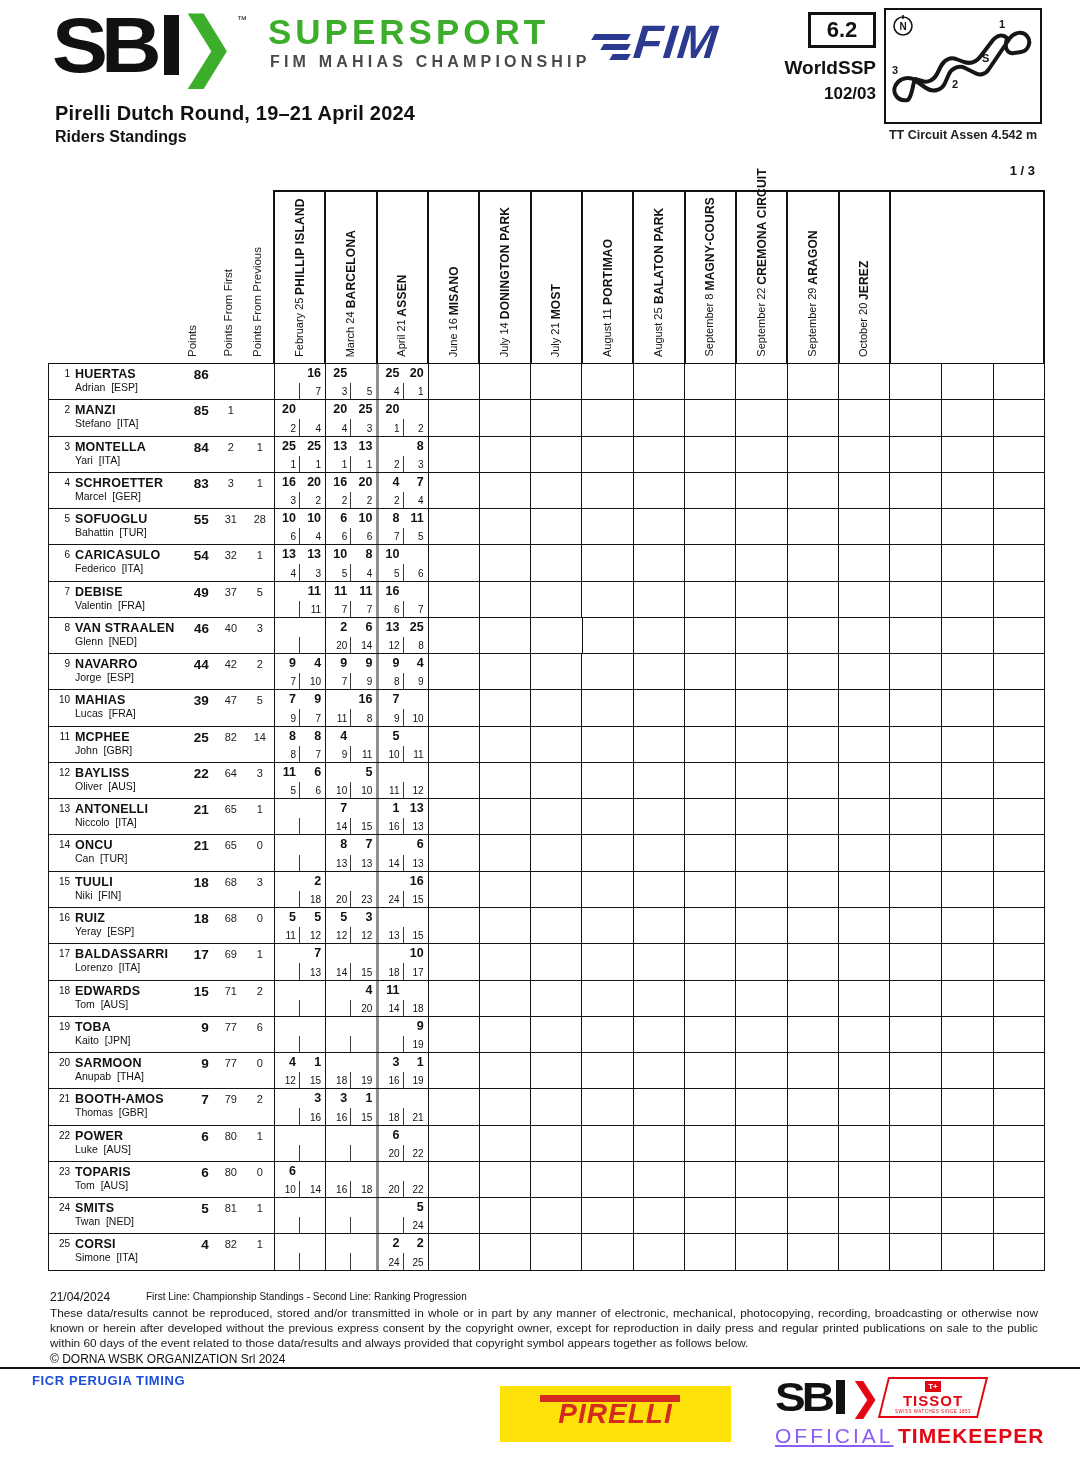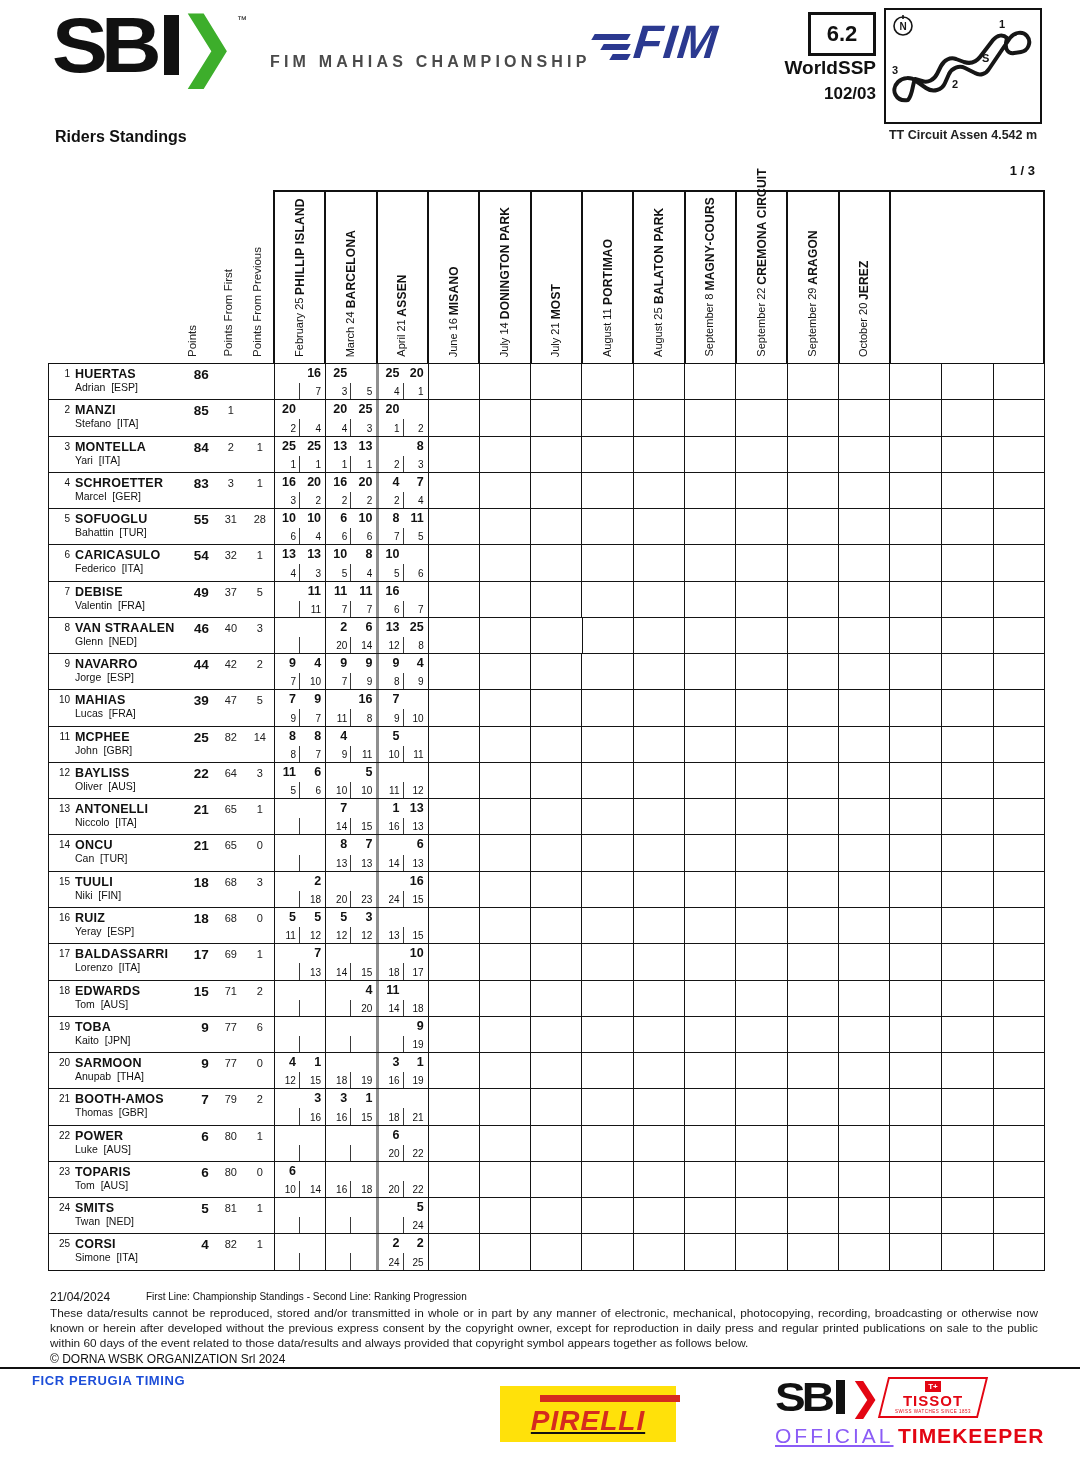--- a/index.html
+++ b/index.html
@@ -15,21 +15,21 @@
   .sbk-tm { font-size:10px; color:#111; align-self:flex-start; margin-top:8px; }
   .series-title { position:absolute; left:268px; top:12px; font-size:35px; font-weight:700; letter-spacing:4px; color:#3DAE2B; }
   .series-sub { position:absolute; left:270px; top:53px; font-size:16px; font-weight:600; letter-spacing:4.2px; color:#4a4a4a; }
 
   .fim-logo { position:absolute; left:593px; top:14px; display:flex; align-items:center; }
   .fim-lines { display:flex; flex-direction:column; align-items:flex-end; gap:4px; margin-right:5px; margin-top:10px; }
   .fim-lines div { height:6px; background:#2B3990; transform:skewX(-30deg); }
   .fim-lines .l1{ width:36px; } .fim-lines .l2{ width:27px; } .fim-lines .l3{ width:18px; }
   .fim-text { font-size:47px; font-weight:900; font-style:italic; color:#2B3990; letter-spacing:1px; transform:skewX(-6deg); }
 
-  .docnum-box { position:absolute; left:808px; top:12px; width:68px; height:44px; border:3px solid #111; display:flex; align-items:center; justify-content:center; font-size:22px; font-weight:800; }
+  .docnum-box { position:absolute; left:808px; top:12px; width:68px; height:36px; border:3px solid #111; display:flex; align-items:center; justify-content:center; font-size:22px; font-weight:800; }
   .class-label { position:absolute; right:204px; top:57px; font-size:19px; font-weight:800; }
   .doc-code { position:absolute; right:204px; top:84px; font-size:17px; font-weight:800; }
 
   .map-box { position:absolute; left:884px; top:8px; width:158px; height:116px; border:2.5px solid #111; background:#fff; }
   .map-caption { position:absolute; left:878px; top:128px; width:170px; text-align:center; font-size:12.5px; font-weight:600; color:#222; }
 
   .event-title { position:absolute; left:55px; top:102px; font-size:20px; font-weight:800; letter-spacing:.2px; }
   .doc-title { position:absolute; left:55px; top:128px; font-size:16px; font-weight:800; }
   .page-indicator { position:absolute; right:45px; top:163px; font-size:13px; font-weight:700; }
 
@@ -66,21 +66,21 @@
   .row .cell-blank:last-child { border-right:1.5px solid #111; }
 
   
   .f-date { position:absolute; left:50px; top:1290px; font-size:12px; font-weight:500; }
   .f-legend { position:absolute; left:146px; top:1291px; font-size:10px; font-weight:500; }
   .f-para { position:absolute; left:50px; top:1306px; width:988px; font-size:11.8px; line-height:15px; text-align:justify; text-align-last:left; color:#1a1a1a; }
   .f-copy { position:absolute; left:50px; top:1352px; font-size:12px; font-weight:500; }
   .f-rule { position:absolute; left:0; top:1367px; width:1080px; height:2px; background:#111; }
   .ficr { position:absolute; left:32px; top:1373px; font-size:13px; font-weight:900; letter-spacing:.6px; color:#1d4ed8; }
 
-  .pirelli { position:absolute; left:500px; top:1386px; width:176px; height:56px; background:#FFE10A; display:flex; align-items:flex-end; justify-content:center; padding-bottom:7px;text-decoration:underline; }
+  .pirelli { position:absolute; left:500px; top:1386px; width:231px; height:56px; background:#FFE10A; display:flex; align-items:flex-end; justify-content:center; padding-bottom:14px; }
   .pirelli-bar { position:absolute; left:40px; top:9px; width:140px; height:7px; background:#D52B1E; }
   .pirelli-txt { font-size:28px; font-weight:900; font-style:italic; color:#D52B1E; letter-spacing:1px; line-height:1; }
 
   .tk { position:absolute; left:775px; top:1374px; width:268px; }
   .tk-row1 { display:flex; align-items:center; height:46px; }
   .tk-sbk { font-weight:900; font-size:46px; letter-spacing:-4px; color:#111; line-height:1; transform:scaleY(.9); }
   .tk-arrow { color:#E30613; font-size:38px; font-weight:900; margin:0 2px 0 4px; line-height:1; }
   .tissot-box { border:2px solid #E30613; transform:skewX(-14deg); padding:2px 10px 2px 10px; display:flex; flex-direction:column; align-items:center; background:#fff; }
   .tissot-inner { transform:skewX(14deg); display:flex; flex-direction:column; align-items:center; }
   .tplus { background:#E30613; color:#fff; font-size:8px; font-weight:800; padding:0 3px; line-height:11px; margin-bottom:1px; }
@@ -96,20 +96,21 @@
 <body>
 
 <div class="page">
 
   <div class="sbk-logo">
     <span class="sbk-sb">SB</span>
     <span class="sbk-stem"></span>
     <span class="sbk-arrow">❯</span>
     <span class="sbk-tm">™</span>
   </div>
+  <div class="series-title">SUPERSPORT</div>
   <div class="series-sub">FIM MAHIAS CHAMPIONSHIP</div>
 
   <div class="fim-logo">
     <div class="fim-lines">
         <div class="l1"></div>
         <div class="l2"></div>
         <div class="l3"></div>
       </div>
     <div class="fim-text">FIM</div>
   </div>
@@ -125,20 +126,21 @@
       <line x1="17" y1="5" x2="17" y2="9" stroke="#161616" stroke-width="1.6"></line>
       <text x="17" y="20" font-size="10" font-weight="bold" text-anchor="middle" fill="#161616">N</text>
       <text x="113" y="18" font-size="11" font-weight="bold" fill="#161616">1</text>
       <text x="66" y="78" font-size="11" font-weight="bold" fill="#161616">2</text>
       <text x="6" y="64" font-size="11" font-weight="bold" fill="#161616">3</text>
       <text x="96" y="52" font-size="11" font-weight="bold" fill="#161616">S</text>
     </svg>
   </div>
   <div class="map-caption">TT Circuit Assen 4.542 m</div>
 
+  <div class="event-title">Pirelli Dutch Round, 19–21 April 2024</div>
   <div class="doc-title">Riders Standings</div>
   <div class="page-indicator">1 / 3</div>
 
   <div class="tbl">
     <div class="thead">
       <div class="stat-label sl-pts">Points</div>
       <div class="stat-label sl-pff">Points From First</div>
       <div class="stat-label sl-pfp">Points From Previous</div>
       <div class="race-heads" id="race-heads">
           <div class="race-head">

